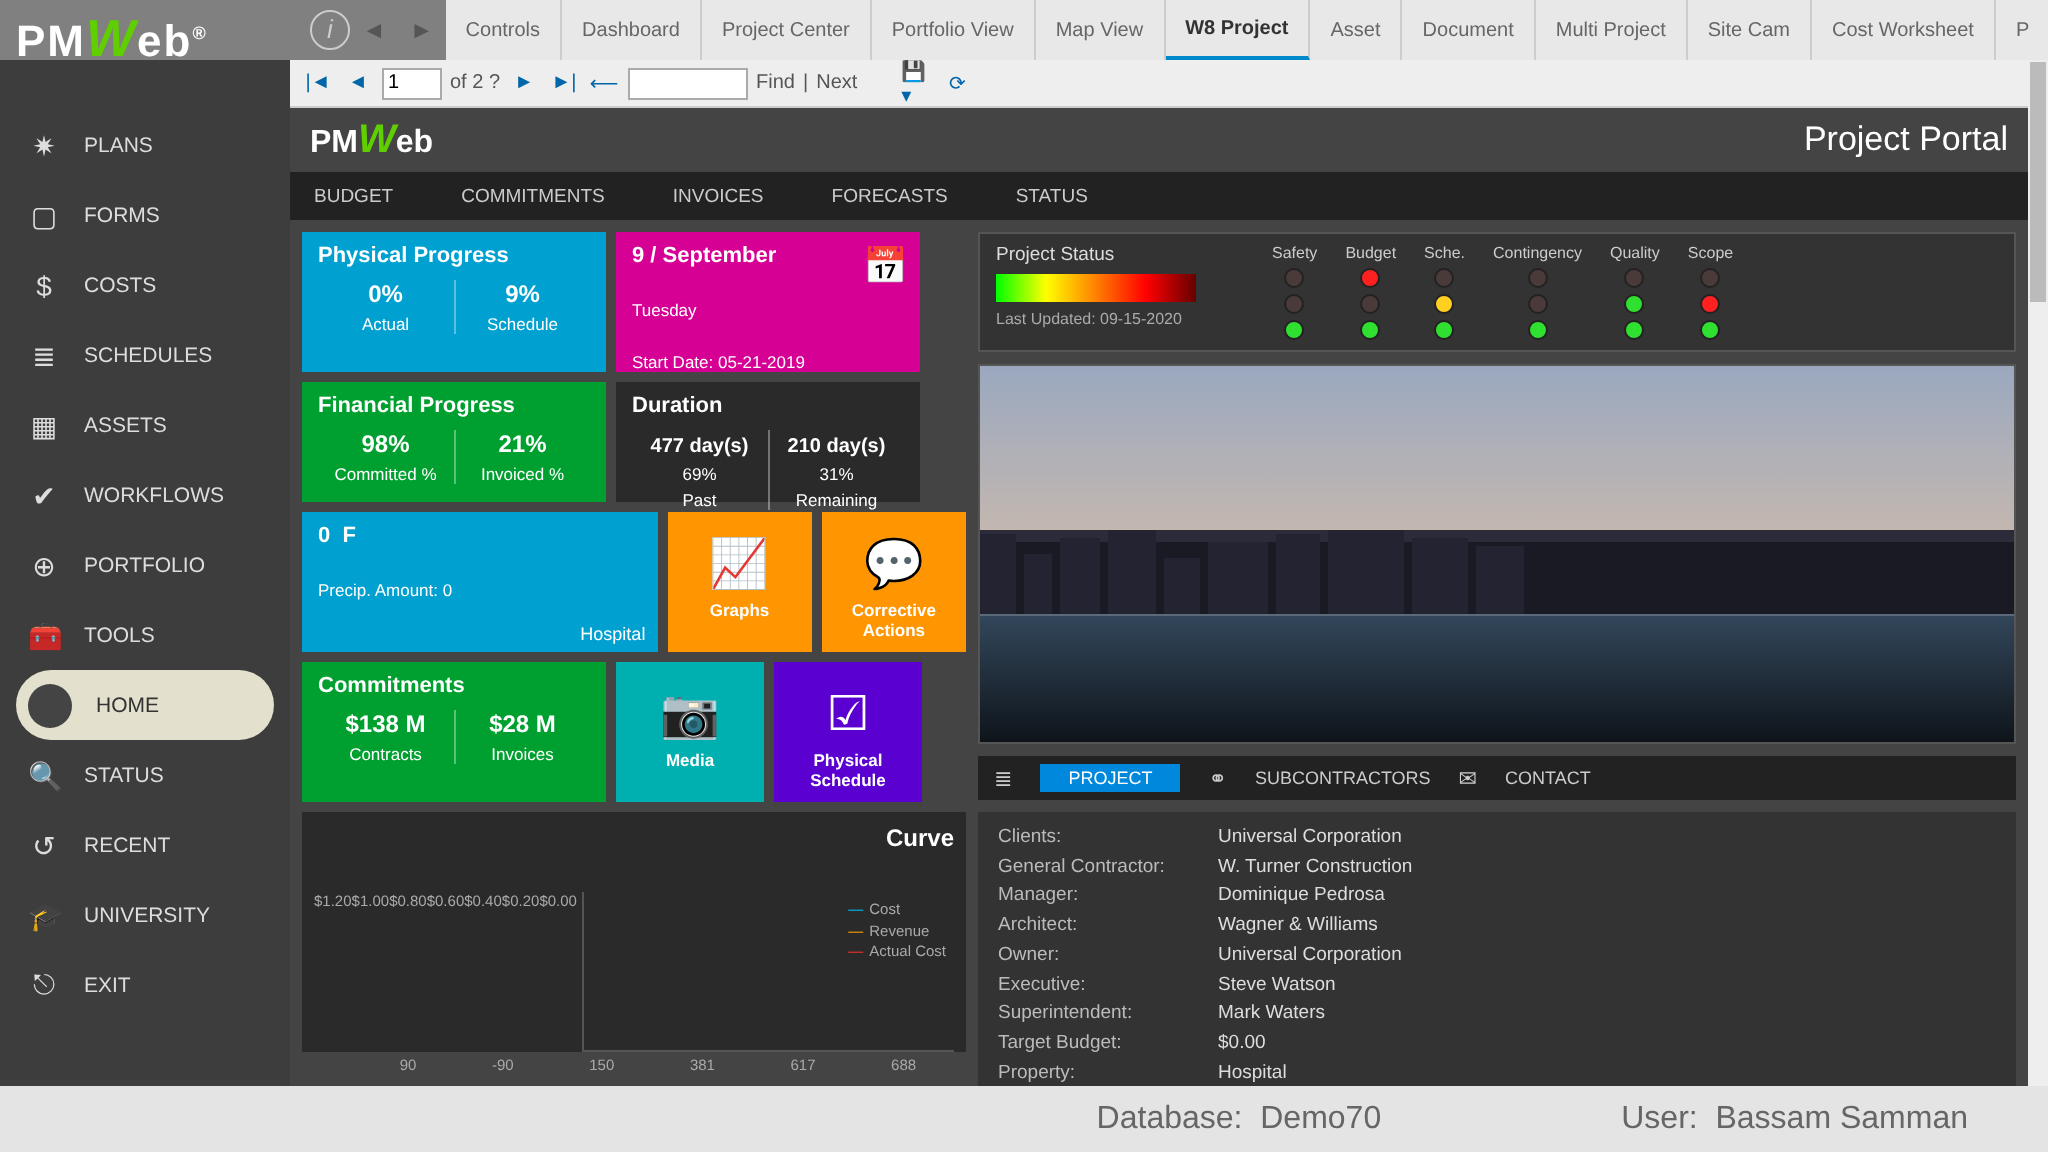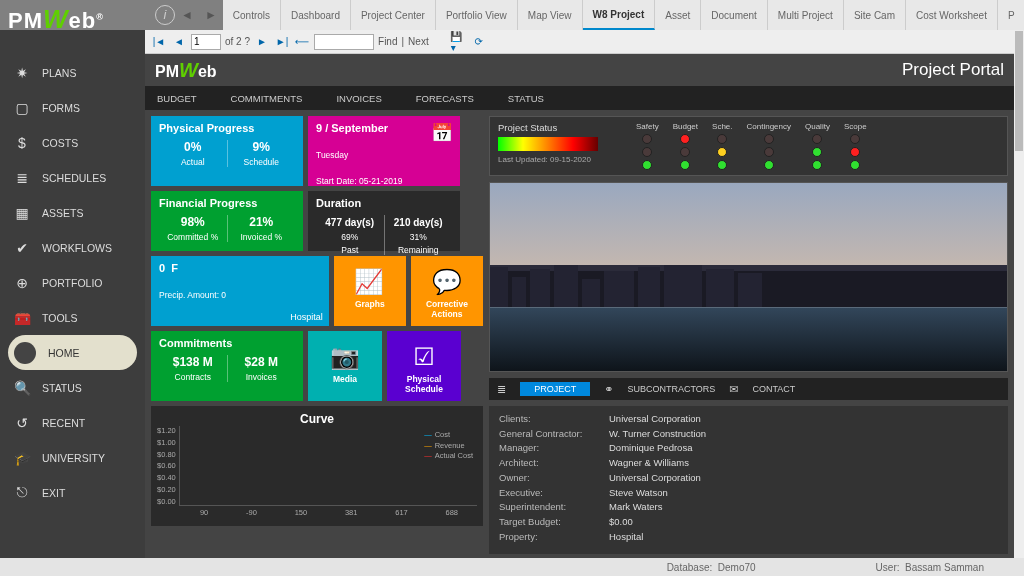--- a/index.html
+++ b/index.html
@@ -47,23 +47,23 @@
 .t-title{font-size:11px;font-weight:bold}
 .t-split{display:flex;margin-top:6px}
 .t-half{flex:1;text-align:center;font-size:12px;font-weight:bold}
 .t-half.br{border-right:1px solid rgba(255,255,255,.35)}
 .t-sub{font-size:8.5px;font-weight:normal;display:block;margin-top:3px}
 .t-sm{font-size:8.5px;margin-top:16px}
 .t-corner{position:absolute;bottom:4px;right:6px;font-size:9px}
 .t-ico{font-size:24px;margin:6px 0 3px}
 .t-lbl{font-size:8.5px;font-weight:bold}
 .curve{background:#2a2a2a;height:120px;padding:6px;color:#aaa}
-.curve-title{text-align:center;font-size:12px;color:#fff;font-weight:bold;margin-bottom:0}
+.curve-title{text-align:right;font-size:12px;color:#fff;font-weight:bold;margin-bottom:20px}
 .curve-body{display:flex;height:80px}
-.curve-axis{display:flex;flex-direction:column;justify-content:space-between;font-size:7.5px;padding-right:3px}
+.curve-axis{display:flex;justify-content:space-between;font-size:7.5px;padding-right:3px}
 .curve-plot{flex:1;border-left:1px solid #555;border-bottom:1px solid #555;position:relative}
 .curve-x{display:flex;justify-content:space-around;font-size:7.5px;margin-left:24px;margin-top:2px}
 .curve-leg{position:absolute;top:4px;right:4px;font-size:7.5px;line-height:1.4}
 .curve-leg div::before{content:"—";margin-right:3px}
 .lg-cost::before{color:#00bfff!important}
 .lg-rev::before{color:#ffa500!important}
 .lg-act::before{color:#ff3030!important}
 .right-col{flex:1;display:flex;flex-direction:column;gap:6px}
 .status-box{background:#333;height:60px;padding:5px 8px;display:flex;gap:18px;border:1px solid #555}
 .ps-left{width:120px}
@@ -78,21 +78,21 @@
 .sky{flex:1.3;background:linear-gradient(#9aa8bf,#c3b7b0)}
 .bldg{height:42px;background:#1a1a24;border-top:6px solid #2b2b3a;display:flex;align-items:end}
 .bldg i{display:inline-block;background:#232332;margin-right:4px}
 .water{flex:1;background:linear-gradient(#32465a,#0e141a);border-top:1px solid #5a6a7a}
 .info-tabs{height:22px;background:#222;display:flex;align-items:center;gap:14px;padding:0 8px;font-size:9px;color:#ccc}
 .info-tabs .sel{background:#0088dd;padding:2px 14px;color:#fff}
 .info-tabs .ico{font-size:11px}
 .info-grid{flex:1;background:#333;padding:6px 10px;font-size:9.5px;color:#ddd;overflow:hidden}
 .info-row{display:flex;line-height:1.55}
 .info-row .k{width:110px;color:#bbb}
-.footer{position:absolute;bottom:0;left:0;right:0;height:18px;background:#e4e4e4;font-size:10px;color:#666;display:flex;align-items:center;padding:0 10px}
+.footer{position:absolute;bottom:0;left:0;right:0;height:33px;background:#e4e4e4;font-size:16px;color:#666;display:flex;align-items:center;padding:0 10px}
 .footer .sp{flex:1}
 .scroll{position:absolute;right:0;top:30px;width:10px;height:530px;background:#eee}
 .scroll i{display:block;width:8px;height:120px;background:#bbb;margin:1px}
 </style>
 </head>
 <body>
 
 <div class="top-header">
   <span class="top-logo">PM<span class="w">W</span>eb<sup>®</sup></span>
   <span class="info-ico">i</span>

